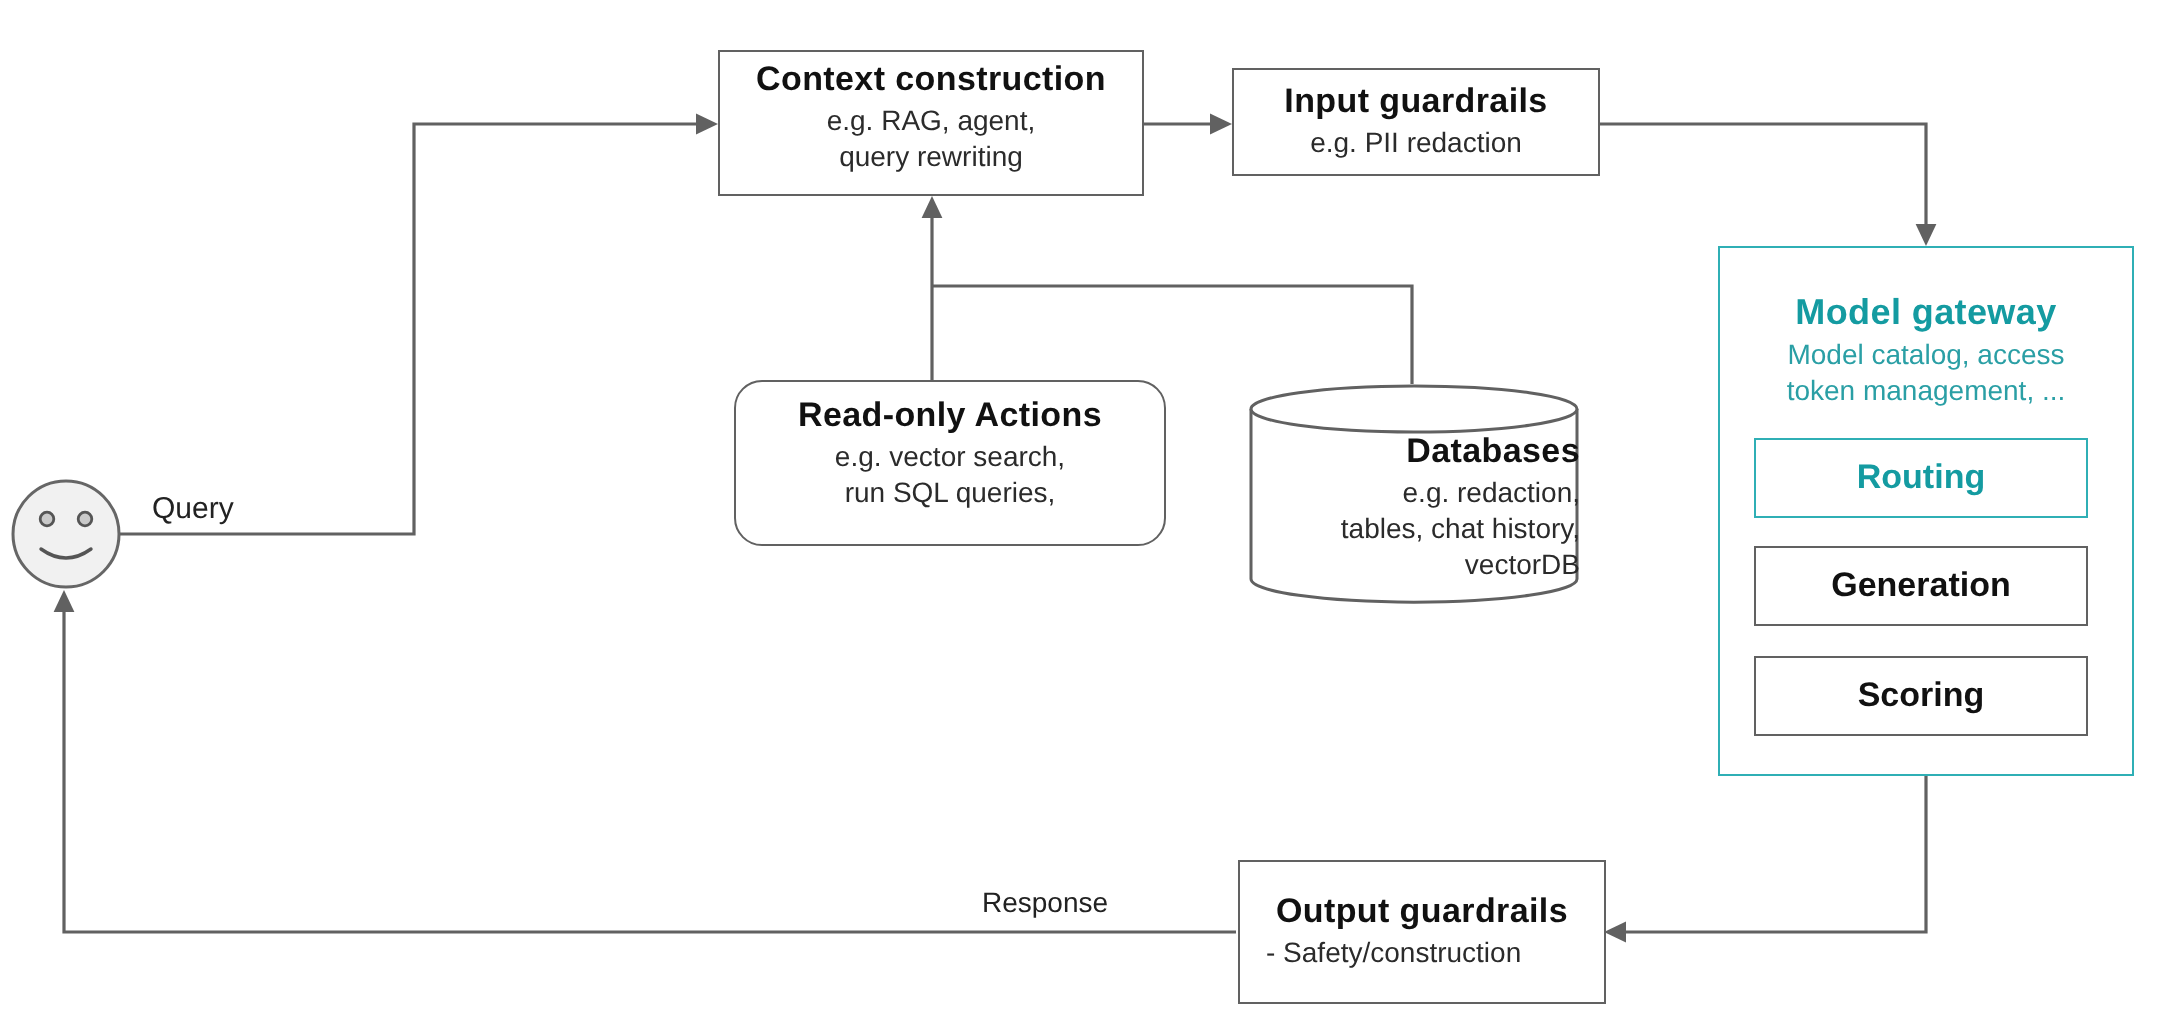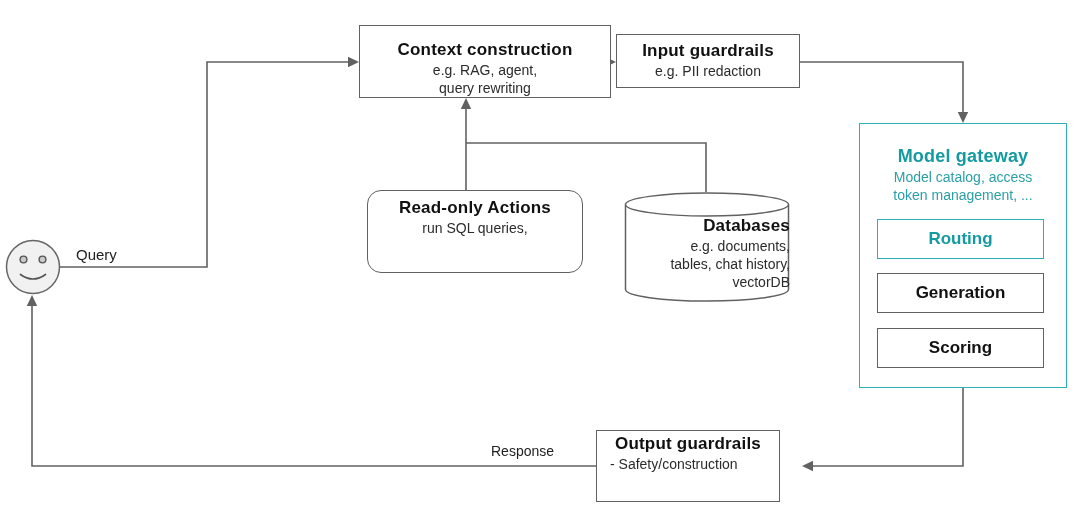--- a/index.html
+++ b/index.html
@@ -10,24 +10,24 @@
   .wires{position:absolute;left:0;top:0;}
   .node{
     position:absolute;background:#fff;border:1.5px solid #616161;
     box-sizing:border-box;text-align:center;
   }
   .rounded{border-radius:14px;}
   .title{font-weight:bold;font-size:17px;color:#111;line-height:22px;letter-spacing:.2px;}
   .sub{font-size:14px;color:#2b2b2b;line-height:18px;}
   .sub-left{text-align:left;padding-left:13px;}
   
-  .ctx{left:359px;top:25px;width:252px;height:73px;padding-top:13px;}
+  .ctx{left:359px;top:25px;width:213px;height:73px;padding-top:3px;}
   .inp{left:616px;top:34px;width:184px;height:54px;padding-top:5px;}
   .roa{left:367px;top:190px;width:216px;height:83px;padding-top:6px;}
-  .outg{left:596px;top:430px;width:184px;height:72px;padding-top:2px;}
+  .outg{left:619px;top:430px;width:184px;height:72px;padding-top:14px;}
   
   .gateway{
     left:859px;top:123px;width:208px;height:265px;
     border:1.5px solid #2fafb5;padding-top:20px;
   }
   .gateway .title{color:#149ba1;font-size:18px;line-height:24px;}
   .gateway .sub{color:#2a9fa5;}
   .chip{
     position:absolute;left:17px;width:167px;height:40px;
     border:1.5px solid #616161;box-sizing:border-box;background:#fff;
@@ -96,31 +96,32 @@
     <div class="title">Model gateway</div>
     <div class="sub">Model catalog, access</div>
     <div class="sub">token management, ...</div>
     <div class="chip chip-routing">Routing</div>
     <div class="chip chip-generation">Generation</div>
     <div class="chip chip-scoring">Scoring</div>
   </div>
 
   <div class="node roa rounded">
     <div class="title">Read-only Actions</div>
+    <div class="sub">e.g. vector search,</div>
     <div class="sub">run SQL queries,</div>
   </div>
 
   <div class="db">
     <svg width="166" height="112" viewBox="0 0 166 112">
       <path d="M1.5,13.5 L1.5,98.5 A81,11.5 0 0,0 164.5,98.5 L164.5,13.5" fill="#ffffff" stroke="#616161" stroke-width="1.5"></path>
       <ellipse cx="83" cy="13.5" rx="81.5" ry="11.5" fill="#ffffff" stroke="#616161" stroke-width="1.5"></ellipse>
     </svg>
     <div class="db-text">
       <div class="title">Databases</div>
-      <div class="sub">e.g. documents,</div>
+      <div class="sub">e.g. redaction,</div>
       <div class="sub">tables, chat history,</div>
       <div class="sub">vectorDB</div>
     </div>
   </div>
 
   <div class="node outg">
     <div class="title">Output guardrails</div>
     <div class="sub sub-left">- Safety/construction</div>
   </div>
 

